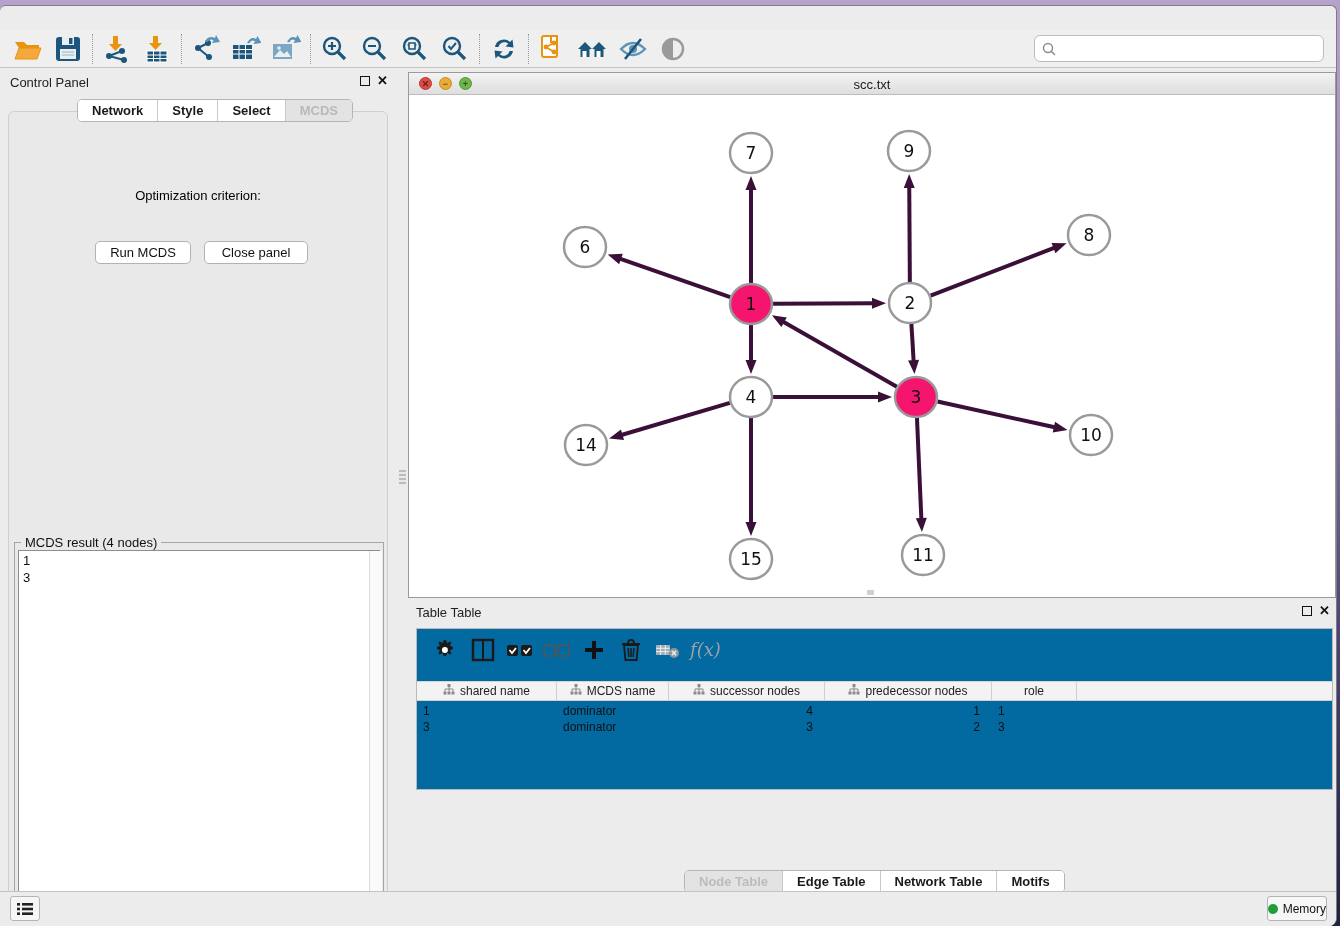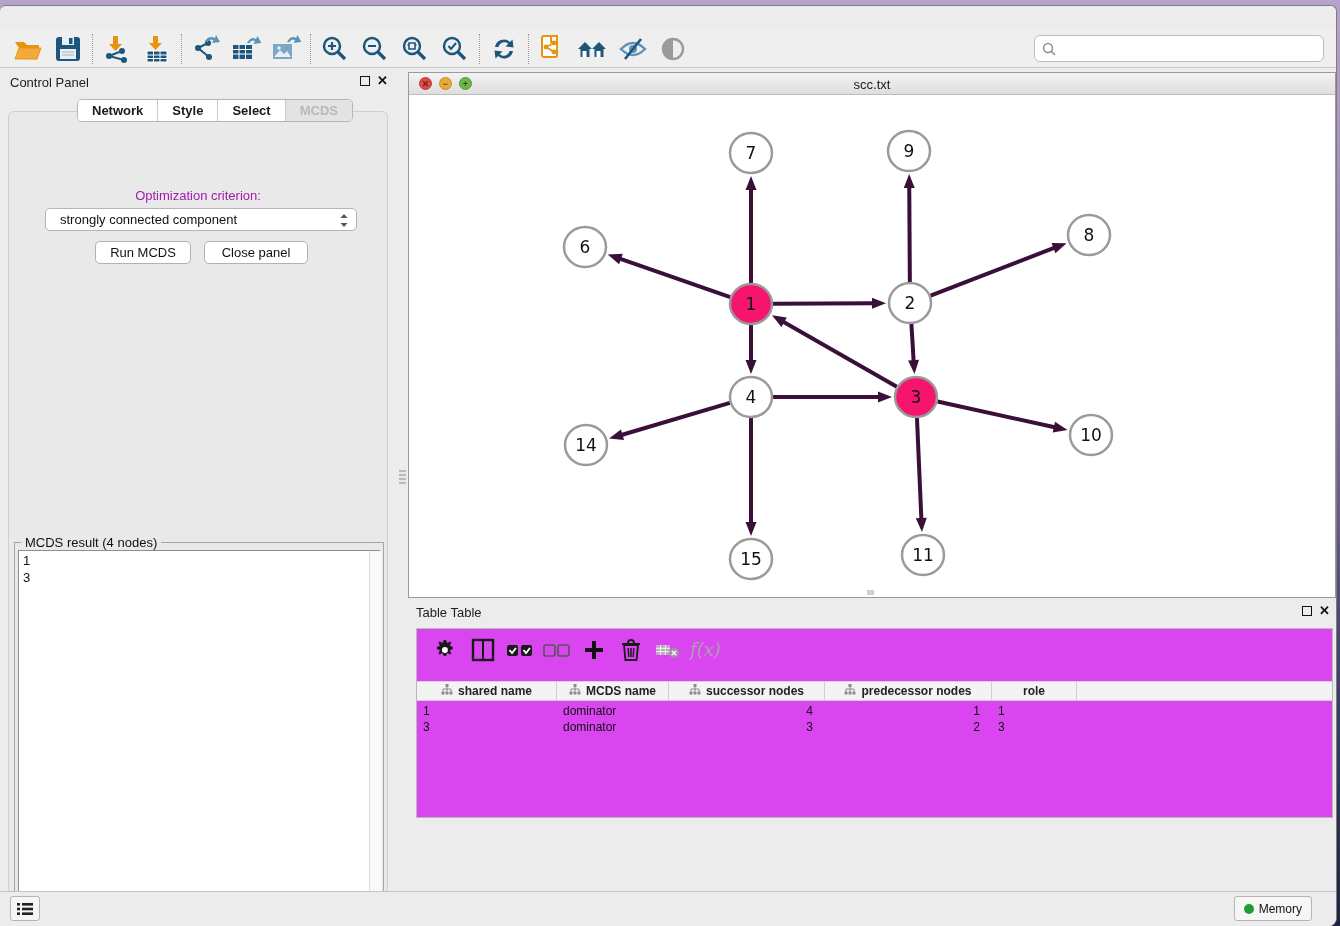--- a/index.html
+++ b/index.html
@@ -29,21 +29,21 @@
   .panel-title { position:absolute; left:10px; top:7px; font-size:13px; color:#222; }
   .float-ic { position:absolute; top:8px; width:10px; height:10px; border:1.6px solid #111; }
   .close-ic { position:absolute; top:5px; font-size:13px; font-weight:bold; color:#111; }
   .ctab-bar { position:absolute; left:77px; top:31px; height:23px; display:flex;
               border:1px solid #b5b5b5; border-radius:5px; overflow:hidden; background:#fff; z-index:3;justify-content:flex-end; }
   .ctab { padding:3px 14px 0; font-size:13px; font-weight:bold; color:#1a1a1a; border-right:1px solid #c9c9c9; background:#fff; }
   .ctab:last-child { border-right:none; }
   .ctab.disabled { background:#e3e3e3; color:#b9b9b9; }
   .ctrl-body { position:absolute; left:8px; top:43px; width:380px; height:786px;
                background:#e9e9e9; border:1px solid #cfcfcf; border-radius:6px; }
-  .opt-label { position:absolute; top:76px; width:100%; text-align:center; font-size:13px; color:#a21caf; }
+  .opt-label { position:absolute; top:76px; width:100%; text-align:center; font-size:13px; color:#000000; }
   .dropdown { position:absolute; left:36px; top:96px; width:312px; height:23px; background:#fff;
               border:1px solid #b5b5b5; border-radius:5px; font-size:13px; color:#111;
               display:flex; align-items:center; padding-left:14px; }
   .dd-arrows { position:absolute; right:7px; top:3px; }
   .cbtn { position:absolute; top:129px; height:23px; background:#fff; border:1px solid #b2b2b2;
           border-radius:5px; font-size:13px; color:#111; text-align:center; padding-top:3px; }
   .fieldset { position:absolute; left:5px; top:430px; width:370px; height:377px; border:1px solid #a5a5a5; }
   .legend { position:absolute; left:6px; top:-8px; background:#e9e9e9; padding:0 4px; font-size:13px; color:#111; }
   .resultarea { position:absolute; left:3px; top:7px; width:362px; height:365px; background:#fff;
                 border:1px solid #8e8e8e; font-size:13px; color:#111; padding:1px 4px; line-height:17px;
@@ -56,40 +56,40 @@
             background:#fff; border:1px solid #9a9a9a; }
   .net-titlebar { position:absolute; left:0; top:0; width:100%; height:22px;
                   background:linear-gradient(#f3f3f3,#dedede); border-bottom:1px solid #bdbdbd; }
   .light { position:absolute; top:4px; width:13px; height:13px; border-radius:50%; font-size:9px;
            line-height:12px; text-align:center; color:rgba(0,0,0,.55); font-weight:bold; }
   .net-title { position:absolute; top:4px; width:100%; text-align:center; font-size:13px; color:#1a1a1a; }
   #graph { position:absolute; left:0; top:22px; }
   .netgrip { position:absolute; left:458px; bottom:2px; width:7px; height:5px; background:#d0d0d0; }
   
   #tablepanel { position:absolute; left:404px; top:592px; width:933px; height:299px; background:#ececec; }
-  .tp-inner { position:absolute; left:12px; top:30px; width:917px; height:190px; background:#d946ef; border:1px solid #b9b9b9; }
+  .tp-inner { position:absolute; left:12px; top:30px; width:917px; height:162px; background:#0369a1; border:1px solid #b9b9b9; }
   .tp-toolbar { position:absolute; left:0; top:0; width:100%; height:42px; display:flex; align-items:center; padding-left:10px; }
   .tpi { width:37px; height:32px; display:flex; align-items:center; justify-content:center; }
   .thead { position:absolute; left:0; top:52px; width:100%; height:20px; background:#f3f3f3;
            border-top:1px solid #d5d5d5; border-bottom:1px solid #cfcfcf; display:flex; }
   .th { position:relative; height:100%; border-right:1px solid #d0d0d0; font-size:12px; color:#222;
-        display:flex; align-items:center; justify-content:center; gap:5px;font-weight:bold; }
+        display:flex; align-items:center; justify-content:center; gap:5px; }
   .tbody-row { position:absolute; width:100%; height:16px; display:flex; }
   .td { font-size:12px; color:#111; padding:1px 6px; overflow:hidden; }
   .bottom-tabs { position:absolute; left:280px; top:272px; height:23px; display:flex;
                  border:1px solid #b5b5b5; border-radius:5px; overflow:hidden; background:#fff; }
   .btab { padding:3px 14px 0; font-size:13px; font-weight:bold; color:#1a1a1a; border-right:1px solid #c9c9c9; background:#fff; }
   .btab:last-child { border-right:none; }
   .btab.disabled { background:#e3e3e3; color:#bcbcbc; }
   
   #statusbar { position:absolute; left:0; bottom:0; width:100%; height:35px; background:#ececec; border-top:1px solid #c3c3c3; }
   .stat-left { position:absolute; left:10px; top:4px; width:30px; height:25px; background:#f6f6f6;
                border:1px solid #b5b5b5; border-radius:3px; display:flex; align-items:center; justify-content:center; }
-  .memory-btn { position:absolute; right:24px; top:4px; height:25px; background:#f6f6f6; border:1px solid #b5b5b5;
-                border-radius:3px; display:flex; align-items:center; gap:5px; padding:0 9px; font-size:12px; color:#111; }
+  .memory-btn { position:absolute; right:9px; top:4px; height:25px; background:#f6f6f6; border:1px solid #b5b5b5;
+                border-radius:3px; display:flex; align-items:center; gap:5px; padding:0 0; font-size:12px; color:#111; }
   .memdot { width:10px; height:10px; border-radius:50%; background:#1e9e35; }
 </style>
 </head>
 <body>
 
 <div id="screen">
  <div id="appwin">
 
 
   <div class="toolbar">
@@ -254,27 +254,20 @@
       <span class="close-ic" style="left:377px">✕</span>
     </div>
     <div class="ctab-bar" id="ctrl-tabs">
           <div class="ctab">Network</div>
           <div class="ctab">Style</div>
           <div class="ctab">Select</div>
           <div class="ctab disabled">MCDS</div>
         </div>
     <div class="ctrl-body">
       <div class="opt-label">Optimization criterion:</div>
-      <div class="dropdown">
-        <span>strongly connected component</span>
-        <svg class="dd-arrows" width="10" height="17">
-          <path d="M1.5 6 L5 2 L8.5 6 Z" fill="#555"></path>
-              <path d="M1.5 11 L5 15 L8.5 11 Z" fill="#555"></path>
-        </svg>
-      </div>
       <div class="cbtn" style="left:86px;width:96px">Run MCDS</div>
       <div class="cbtn" style="left:195px;width:104px">Close panel</div>
       <div class="fieldset">
         <span class="legend">MCDS result (4 nodes)</span>
         <div class="resultarea" id="result-lines">1
 3</div>
         <div class="res-scroll"></div>
       </div>
     </div>
   </div>
@@ -466,20 +459,26 @@
             </div>
             <div class="tbody-row" style="top: 90px;">
               <div class="td" style="width: 140px; text-align: left;">3</div>
               <div class="td" style="width: 112px; text-align: left;">dominator</div>
               <div class="td" style="width: 156px; text-align: right; padding-right: 12px;">3</div>
               <div class="td" style="width: 167px; text-align: right; padding-right: 12px;">2</div>
               <div class="td" style="width: 85px; text-align: left;">3</div>
             </div>
           </div>
     </div>
+    <div class="bottom-tabs" id="table-tabs">
+          <div class="btab disabled">Node Table</div>
+          <div class="btab">Edge Table</div>
+          <div class="btab">Network Table</div>
+          <div class="btab">Motifs</div>
+        </div>
   </div>
 
   <div id="statusbar">
     <div class="stat-left">
       <svg width="16" height="14">
         <rect x="0" y="1" width="3" height="2.6" fill="#222"></rect>
             <rect x="5" y="1" width="11" height="2.6" fill="#222"></rect>
         <rect x="0" y="5.7" width="3" height="2.6" fill="#222"></rect>
             <rect x="5" y="5.7" width="11" height="2.6" fill="#222"></rect>
         <rect x="0" y="10.4" width="3" height="2.6" fill="#222"></rect>

